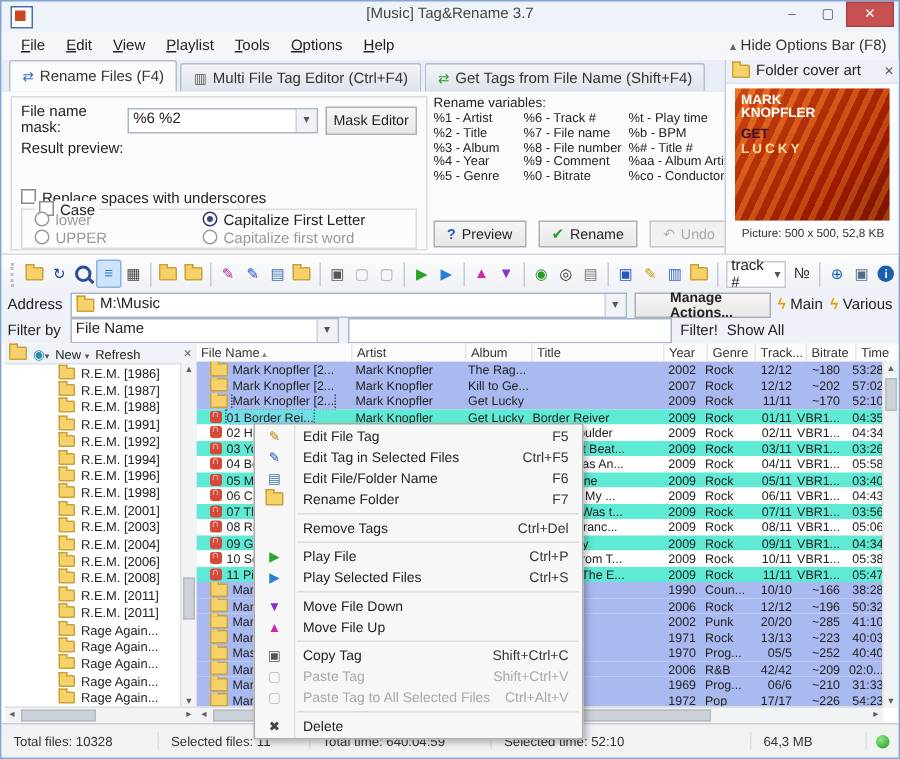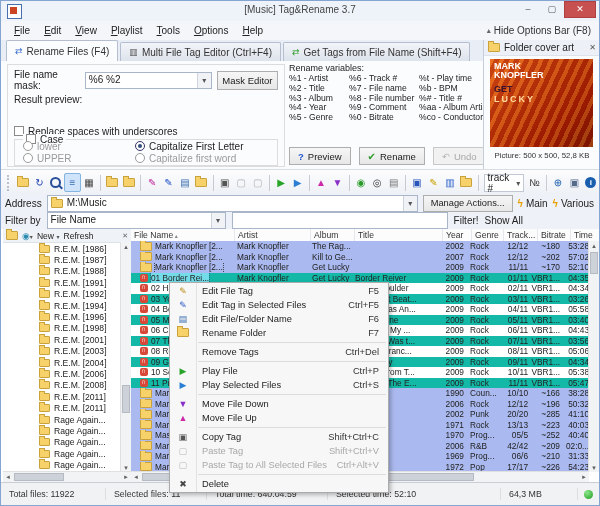--- a/index.html
+++ b/index.html
@@ -105,21 +105,21 @@
   .tree-hsb{position:absolute;left:0;bottom:0;right:0;height:10px;border-top:1px solid #e0e0e0;}
   .sbarrow{position:absolute;color:#606060;font-size:7px;line-height:9px;width:10px;text-align:center;}
   .thumb{position:absolute;background:#cdd1d8;border:1px solid #b6bac2;}
   
   .list{position:absolute;left:130px;top:0;right:0;height:253px;}
   .lhead{display:flex;height:12px;border-bottom:1px solid #dfe3e9;background:#fcfcfd;font-size:8.6px;color:#333;}
   .lh{border-right:1px solid #e4e7ec;padding-left:3px;line-height:12px;white-space:nowrap;overflow:hidden;flex:none;}
   .rows{position:absolute;left:0;top:12px;right:10px;bottom:10px;overflow:hidden;}
   .row{display:flex;height:10.5px;font-size:8.3px;line-height:10.5px;}
   .row.w{background:#fff;}
-  .row.g{background:#14b8a6;}
+  .row.g{background:#5eead4;}
   .row.sel{background:#aab9ef;}
   .cell{flex:none;padding-left:3px;white-space:nowrap;overflow:hidden;}
   .cell.r{text-align:right;padding-right:3px;padding-left:0;}
   .ncell{display:flex;align-items:center;gap:3px;}
   .ncell .ico{flex:none;margin-left:6px;}
   .hp{width:8px;height:8px;background:#d84838;border-radius:2px;position:relative;}
   .hp::after{content:"∩";position:absolute;left:1px;top:-2px;color:#fff;font-size:7px;}
   .nametxt{overflow:hidden;white-space:nowrap;}
   .nametxt.focus{outline:1px dotted #445;}
   .nametxt.csel{background:#74dce8;outline:1px dotted #2a6a8a;}
@@ -366,21 +366,21 @@
       </div>
     </div>
 
   <div class="addr">
     <span class="lbl">Address</span>
     <div class="combo">
         <span class="mini-folder"></span>
         <span>M:\Music</span>
         <span class="arr"></span>
       </div>
-    <div class="btn" style="height:15px;padding:0 7px;font-size:9.3px;">
+    <div class="btn" style="height:15px;padding:0 23px;font-size:9.3px;font-weight:bold;">
         <span>Manage Actions...</span>
       </div>
     <span class="linkbtn">
         <span class="bolt">ϟ</span>
         <span>Main</span>
       </span>
     <span class="linkbtn">
         <span class="bolt">ϟ</span>
         <span>Various</span>
       </span>
@@ -898,21 +898,21 @@
       </div>
       <div class="msep"></div>
       <div class="mi">
         <span class="mico"><span style="color: rgb(68, 68, 68);">✖</span></span>
         <span class="mlbl">Delete</span>
         <span class="msc"></span>
       </div>
     </div>
 
   <div class="status">
-    <span class="seg" style="width:88px;">Total files: 11922</span>
+    <span class="seg" style="width:88px;">Total files: 10328</span>
     <span class="seg" style="width:84px;">Selected files: 11</span>
     <span class="seg" style="width:104px;">Total time: 640:04:59</span>
     <span class="seg grow">Selected time: 52:10</span>
     <span class="seg size">64,3 MB</span>
     <span class="gdot"></span>
   </div>
 
 </div>
 
 </body></html>

